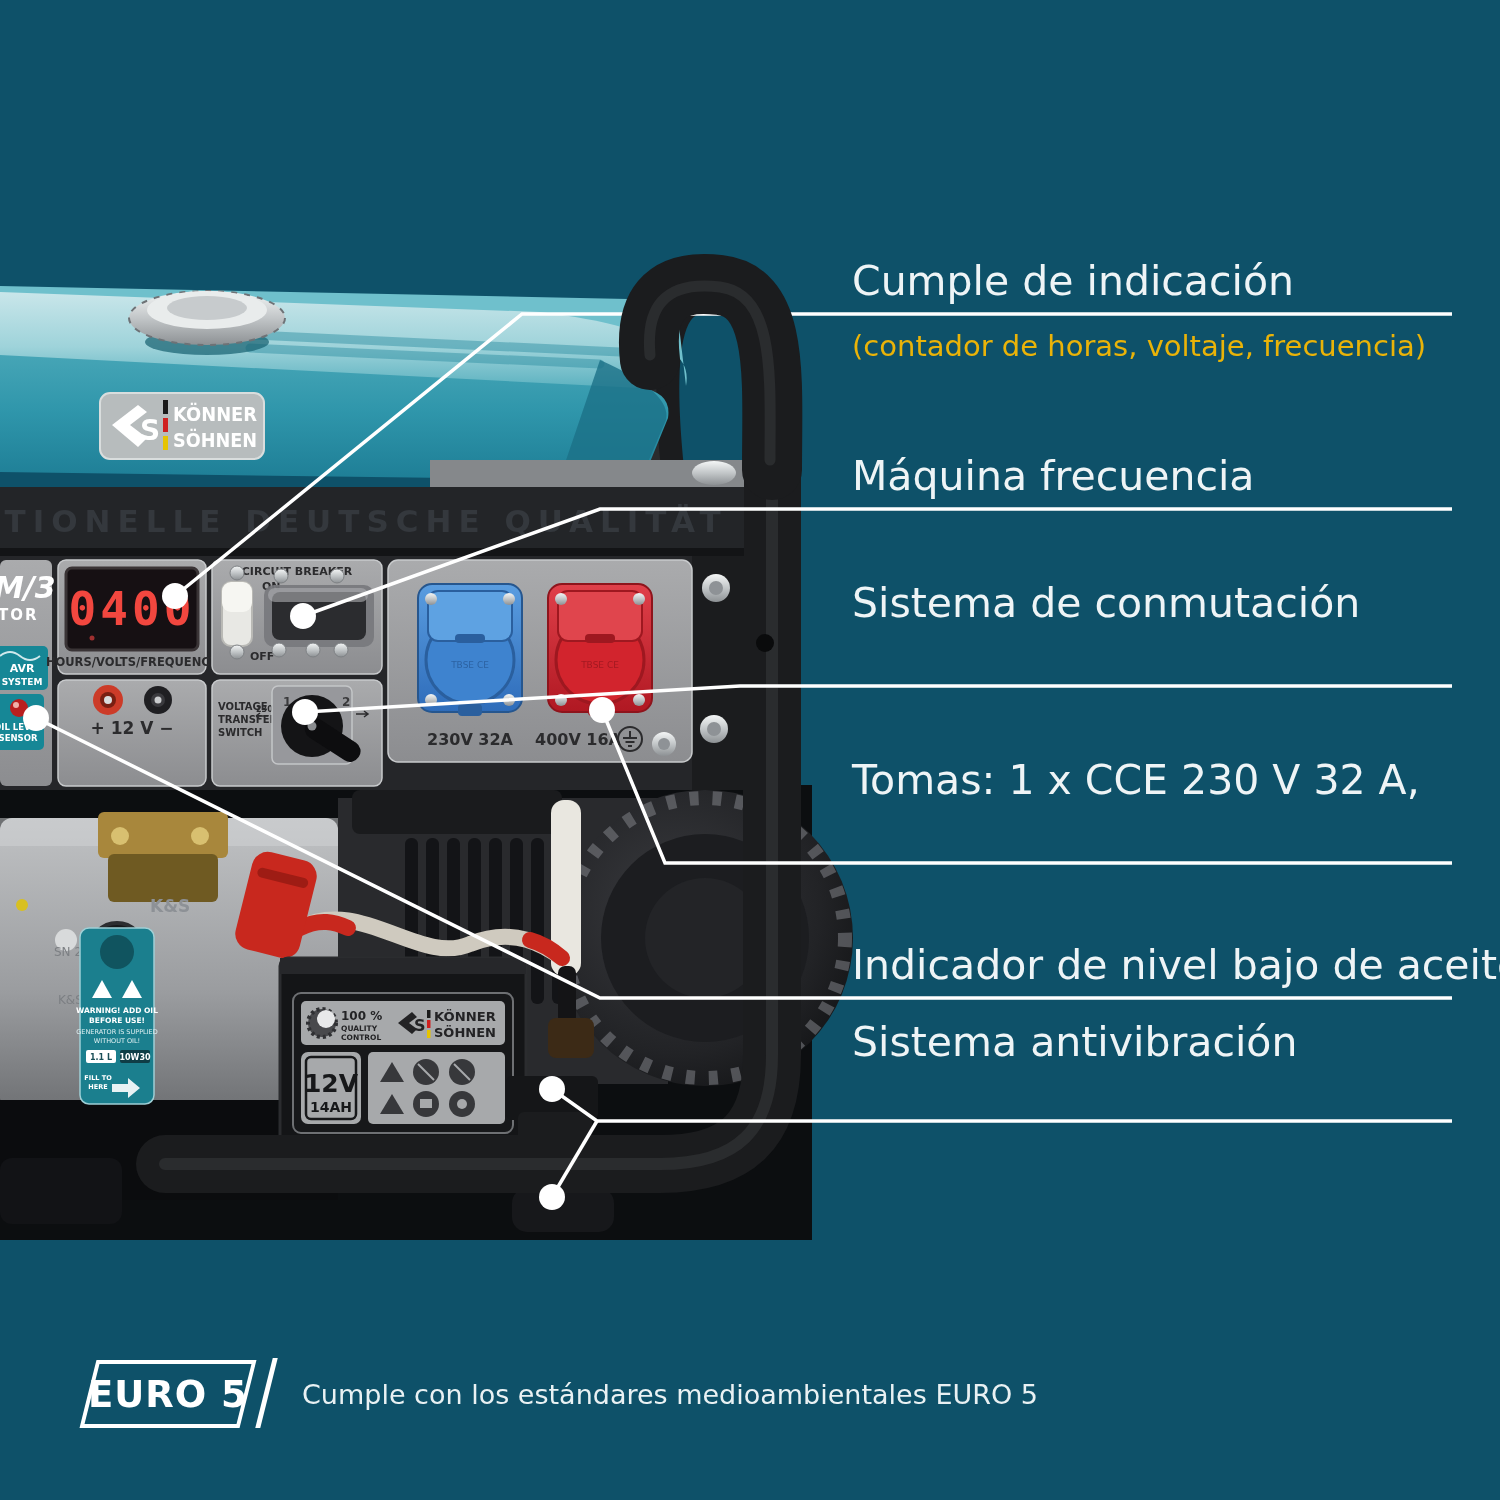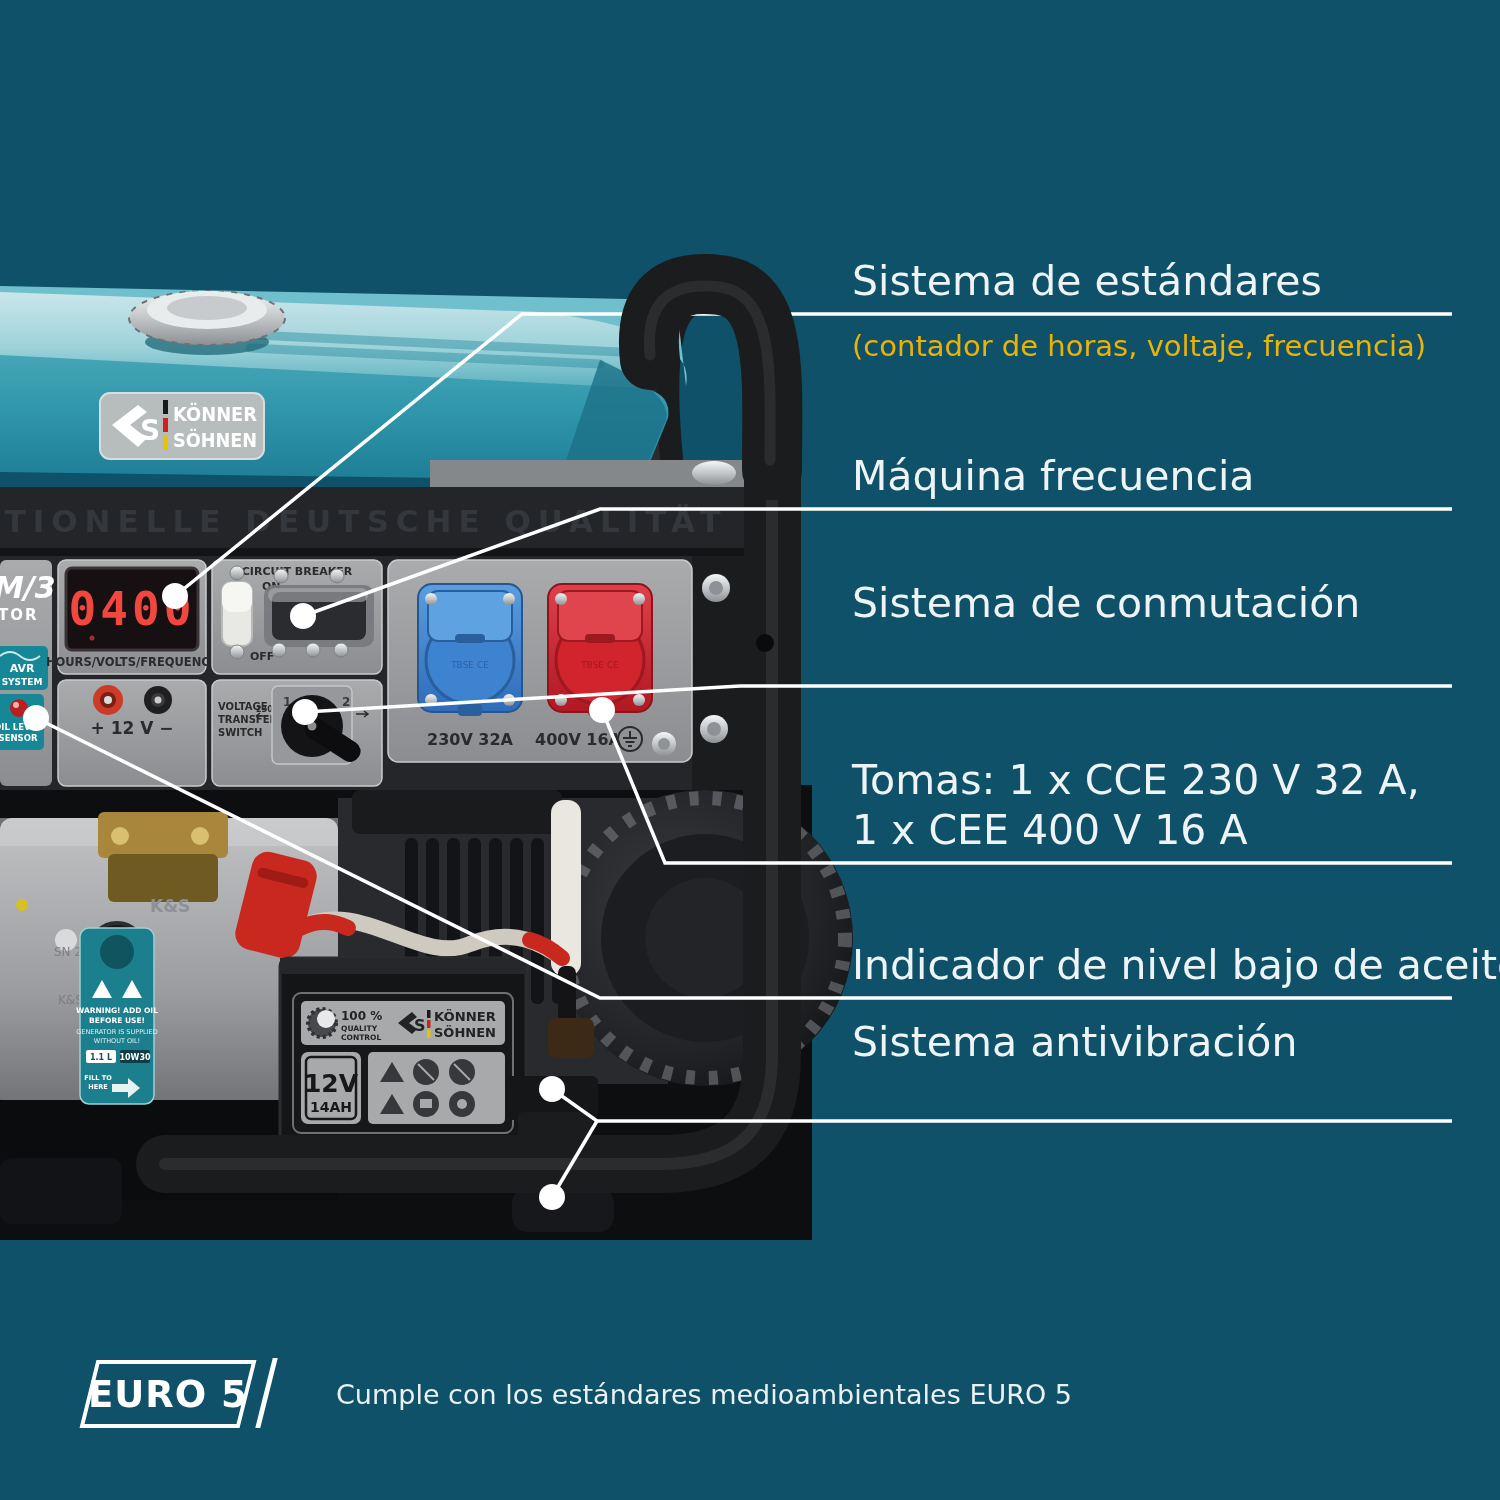--- a/index.html
+++ b/index.html
@@ -26,21 +26,21 @@
   .euro-badge span{
     transform:skewX(14deg);color:#ffffff;font-weight:700;font-size:37px;
     letter-spacing:1px;white-space:nowrap;
   }
   .euro-slash{
     position:absolute;left:264px;top:1358px;width:5px;height:70px;
     background:#ffffff;transform:skewX(-14deg);
   }
   .euro-caption{
     position:absolute;left:302px;top:1379px;color:#e9f1f3;
-    font-size:27px;font-weight:400;white-space:nowrap;margin-left:34px;
+    font-size:27px;font-weight:400;white-space:nowrap;
   }
 </style>
 </head>
 <body>
 
 <svg id="scene" viewBox="0 0 1500 1500">
   <defs>
     <linearGradient id="tankTop" x1="0" y1="0" x2="0" y2="1">
       <stop offset="0" stop-color="#c9e6ea"></stop>
         <stop offset="0.55" stop-color="#9ed3da"></stop>
@@ -394,32 +394,31 @@
     <circle cx="552" cy="1089" r="13"></circle>
     <circle cx="552" cy="1197" r="13"></circle>
   </g>
 
   <g>
     <path d="M 650 360 C 644 308, 662 278, 720 285 C 780 292, 772 380, 772 470" fill="none" stroke="#1b1c1e" stroke-width="60" stroke-linecap="round"></path>
     <path d="M 650 355 C 646 310, 662 280, 720 287 C 776 294, 770 380, 770 460" fill="none" stroke="#3a3b3e" stroke-width="11" stroke-linecap="round" opacity="0.5"></path>
   </g>
 </svg>
 
-<div class="callout-label" style="top:256px">Sistema de estándares</div>
+<div class="callout-label" style="top:256px">Cumple de indicación</div>
 <div class="callout-sub" style="top:328px">(contador de horas, voltaje, frecuencia)</div>
 
 <div class="callout-label" style="top:451px">Máquina frecuencia</div>
 
 <div class="callout-label" style="top:578px">
   <div>Sistema de conmutación</div>
 </div>
 
 <div class="callout-label" style="top:755px">
   <div>Tomas: 1 x CCE 230 V 32 A,</div>
-  <div>1 x CEE 400 V 16 A</div>
 </div>
 
 <div class="callout-label" style="top:940px">Indicador de nivel bajo de aceite</div>
 
 <div class="callout-label" style="top:1017px">Sistema antivibración</div>
 
 <div class="euro-badge">
   <span>EURO 5</span>
 </div>
 <div class="euro-slash"></div>

